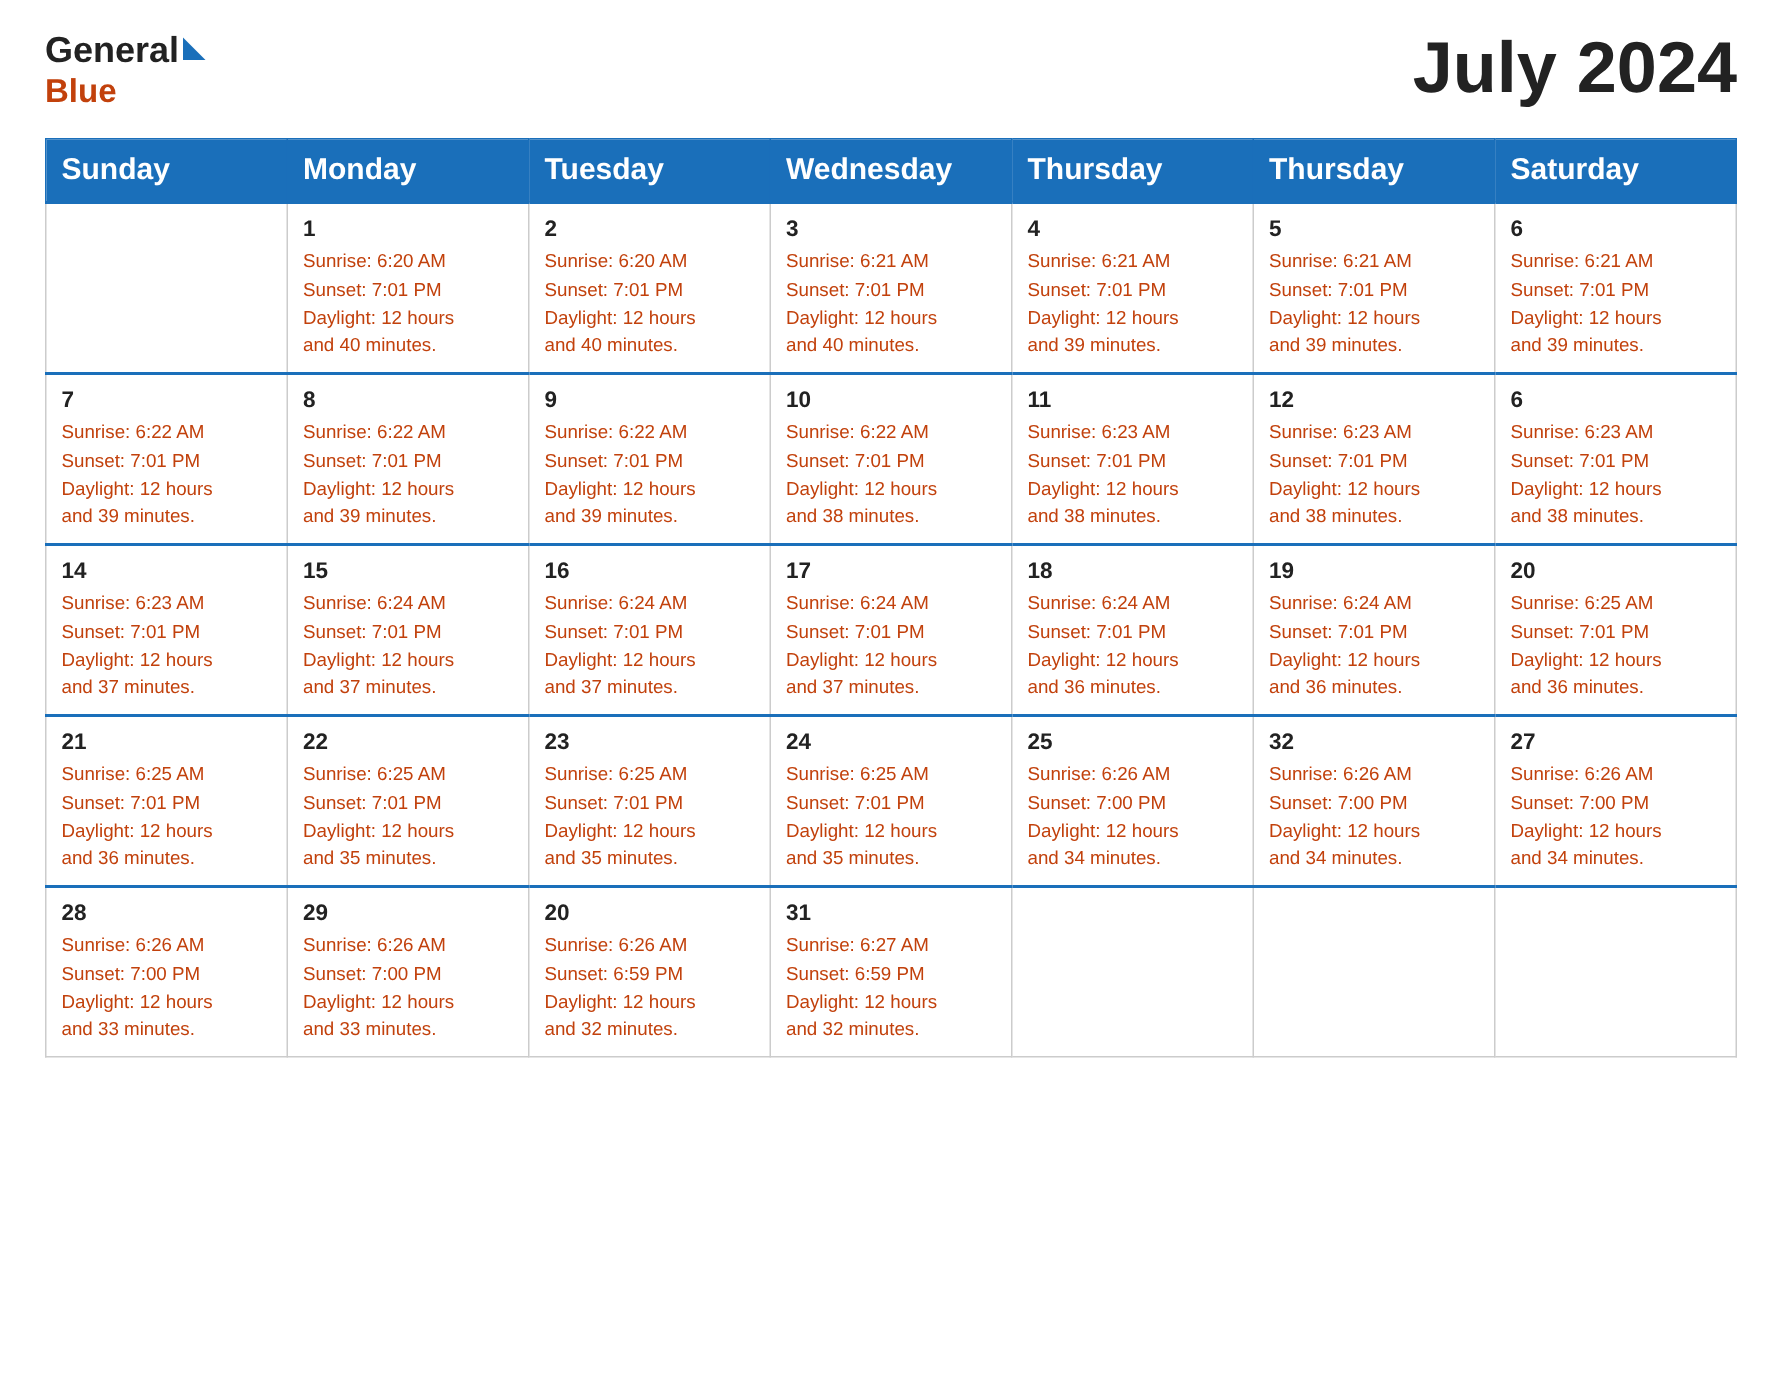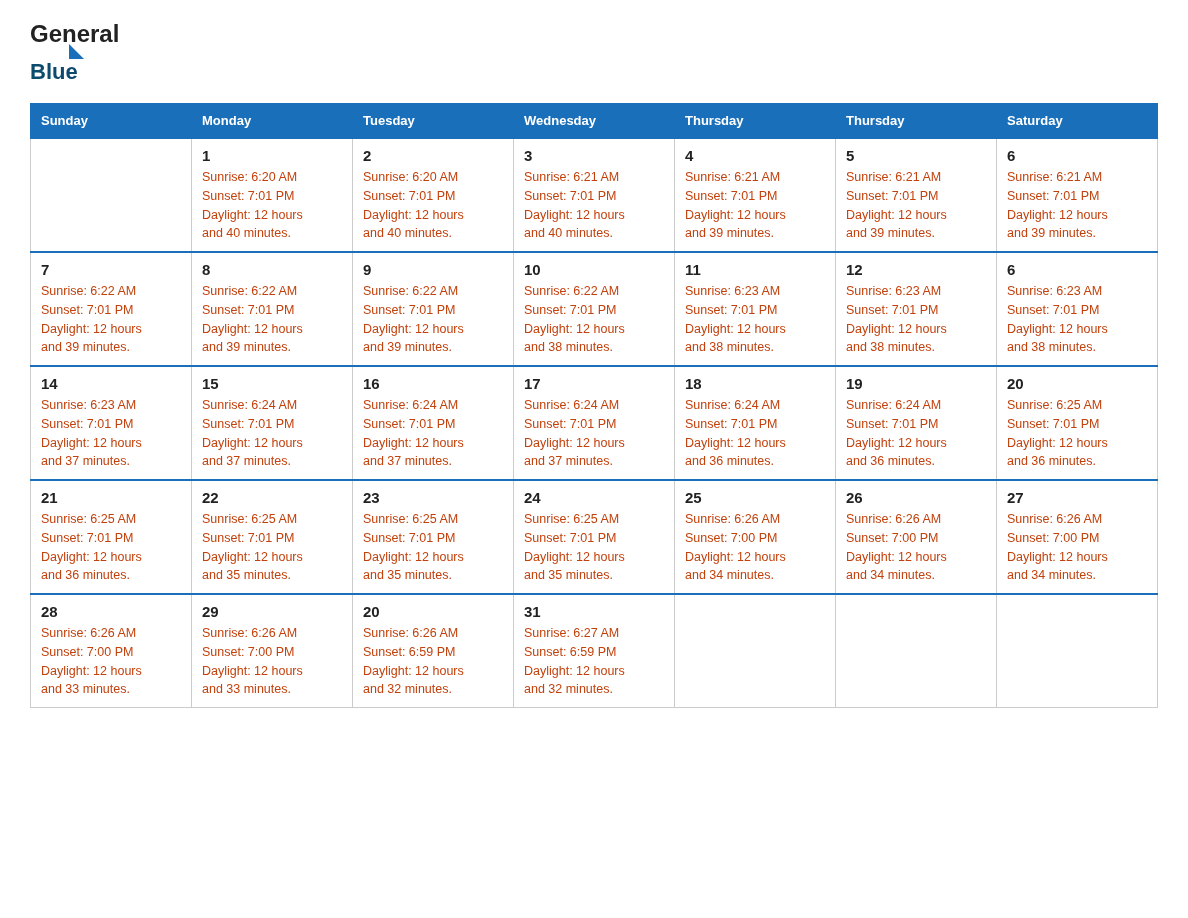--- a/index.html
+++ b/index.html
@@ -38,21 +38,21 @@
       margin-top: 4px;
     }
     .calendar {
       width: 100%;
       border-collapse: collapse;
       border: 1px solid #aaa;
     }
     .calendar th {
       background-color: #1a6fba;
       color: #fff;
-      font-size: 13px;
+      font-size: 20px;
       font-weight: bold;
       padding: 9px 10px;
       text-align: left;
       border: 1px solid #1a6fba;
     }
     .calendar td {
       vertical-align: top;
       padding: 8px 10px;
       border: 1px solid #ccc;
       width: calc(100% / 7);
@@ -85,20 +85,21 @@
   <div class="logo">
   <div class="logo-wrapper">
     <div class="logo-line1">
       <span style="font-size:24px; font-weight:bold; color:#222;">General</span>
       <span style="display:inline-block; width:0; height:0; border-left:15px solid #1a6fba; border-top:15px solid transparent; margin-left:3px; vertical-align:middle; margin-top:-4px;"></span>
     </div>
     <div class="logo-line2">Blue</div>
   </div>
 </div>
   <div class="title-block">
+    <h1>July 2024</h1>
   </div>
 </div>
 
 <table class="calendar">
   <thead>
     <tr>
       <th>Sunday</th>
       <th>Monday</th>
       <th>Tuesday</th>
       <th>Wednesday</th>
@@ -210,21 +211,21 @@
         </td>
         <td>
           <span class="day-num">24</span>
           <div class="day-info">Sunrise: 6:25 AM<br>Sunset: 7:01 PM<br>Daylight: 12 hours<br>and 35 minutes.</div>
         </td>
         <td>
           <span class="day-num">25</span>
           <div class="day-info">Sunrise: 6:26 AM<br>Sunset: 7:00 PM<br>Daylight: 12 hours<br>and 34 minutes.</div>
         </td>
         <td>
-          <span class="day-num">26</span>
+          <span class="day-num">32</span>
           <div class="day-info">Sunrise: 6:26 AM<br>Sunset: 7:00 PM<br>Daylight: 12 hours<br>and 34 minutes.</div>
         </td>
         <td>
           <span class="day-num">27</span>
           <div class="day-info">Sunrise: 6:26 AM<br>Sunset: 7:00 PM<br>Daylight: 12 hours<br>and 34 minutes.</div>
         </td>
       </tr>
       <tr>
         <td>
           <span class="day-num">28</span>
@@ -254,21 +255,20 @@
     display: block;
   }
   .logo-wrapper {
     display: flex;
     flex-direction: column;
     align-items: flex-start;
   }
   .logo-line1 {
     display: flex;
     align-items: center;
-    flex-direction: column;
   }
   .logo-line2 {
     font-size: 22px;
     font-weight: bold;
-    color: #0c4a6e;
+    color: #c2410c;
     margin-left: 0;
   }
 </style>
 
 </body></html>

